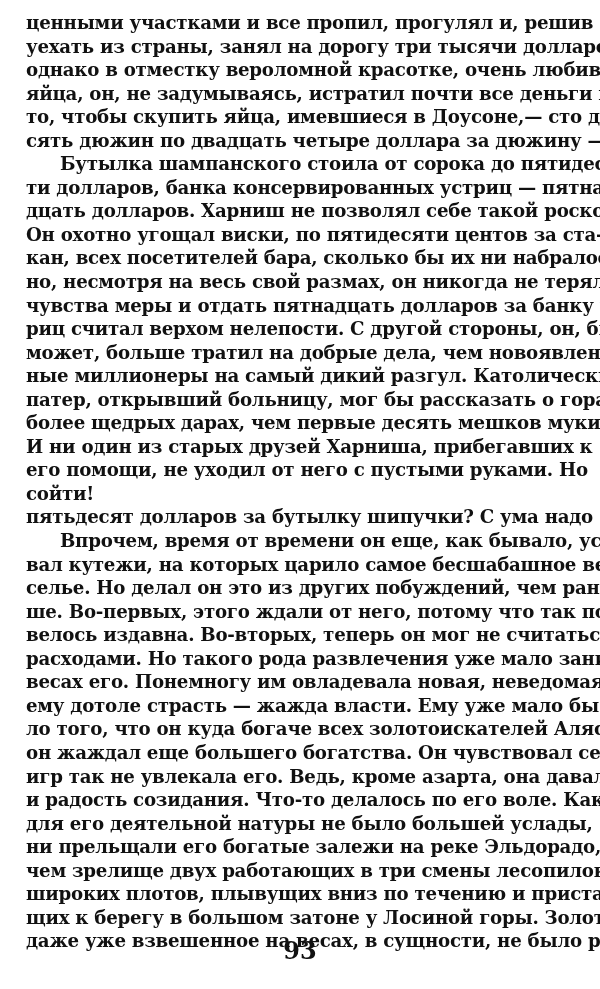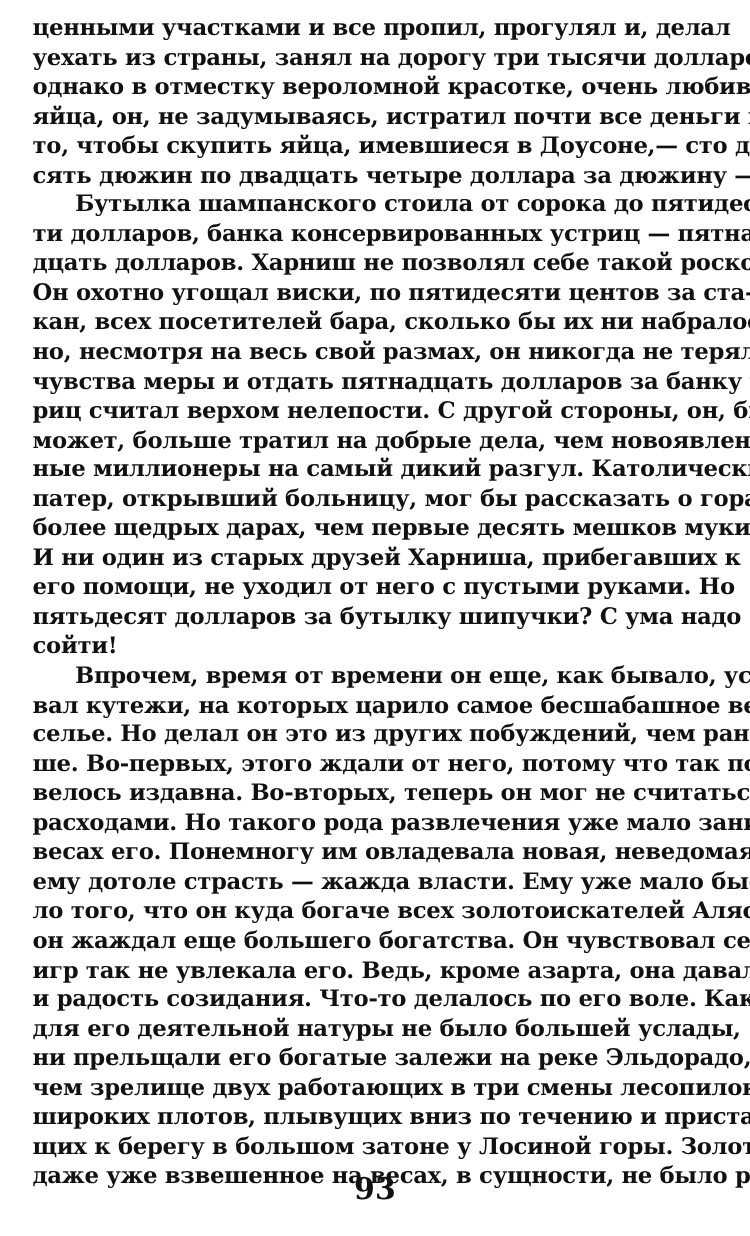--- a/index.html
+++ b/index.html
@@ -21,21 +21,21 @@
     position: absolute; left: 0; width: 600px; top: 936px; text-align: center;
     font-family: "DejaVu Serif", "Liberation Serif", serif;
     font-size: 24px; font-weight: bold; color: #111;
   }
 </style>
 </head>
 <body>
 
 <div class="page">
   <div>
-    <span class="line">ценными участками и все пропил, прогулял и, делал</span>
+    <span class="line">ценными участками и все пропил, прогулял и, решив</span>
     <span class="line">уехать из страны, занял на дорогу три тысячи долларов,</span>
     <span class="line">однако в отместку вероломной красотке, очень любившей</span>
     <span class="line">яйца, он, не задумываясь, истратил почти все деньги на</span>
     <span class="line">то, чтобы скупить яйца, имевшиеся в Доусоне,— сто де-</span>
     <span class="line">сять дюжин по двадцать четыре доллара за дюжину — и</span>
   </div>
   <div>
     <span class="line indent">Бутылка шампанского стоила от сорока до пятидеся-</span>
     <span class="line">ти долларов, банка консервированных устриц — пятна-</span>
     <span class="line">дцать долларов. Харниш не позволял себе такой роскоши.</span>
@@ -43,22 +43,22 @@
     <span class="line">кан, всех посетителей бара, сколько бы их ни набралось,</span>
     <span class="line">но, несмотря на весь свой размах, он никогда не терял</span>
     <span class="line">чувства меры и отдать пятнадцать долларов за банку уст-</span>
     <span class="line">риц считал верхом нелепости. С другой стороны, он, быть</span>
     <span class="line">может, больше тратил на добрые дела, чем новоявлен-</span>
     <span class="line">ные миллионеры на самый дикий разгул. Католический</span>
     <span class="line">патер, открывший больницу, мог бы рассказать о гораздо</span>
     <span class="line">более щедрых дарах, чем первые десять мешков муки.</span>
     <span class="line">И ни один из старых друзей Харниша, прибегавших к</span>
     <span class="line">его помощи, не уходил от него с пустыми руками. Но</span>
+    <span class="line last">сойти!</span>
     <span class="line">пятьдесят долларов за бутылку шипучки? С ума надо</span>
-    <span class="line last">сойти!</span>
   </div>
   <div>
     <span class="line indent">Впрочем, время от времени он еще, как бывало, устраи-</span>
     <span class="line">вал кутежи, на которых царило самое бесшабашное ве-</span>
     <span class="line">селье. Но делал он это из других побуждений, чем рань-</span>
     <span class="line">ше. Во-первых, этого ждали от него, потому что так по-</span>
     <span class="line">велось издавна. Во-вторых, теперь он мог не считаться с</span>
     <span class="line">расходами. Но такого рода развлечения уже мало зани-</span>
     <span class="line">весах его. Понемногу им овладевала новая, неведомая</span>
     <span class="line">ему дотоле страсть — жажда власти. Ему уже мало бы-</span>

